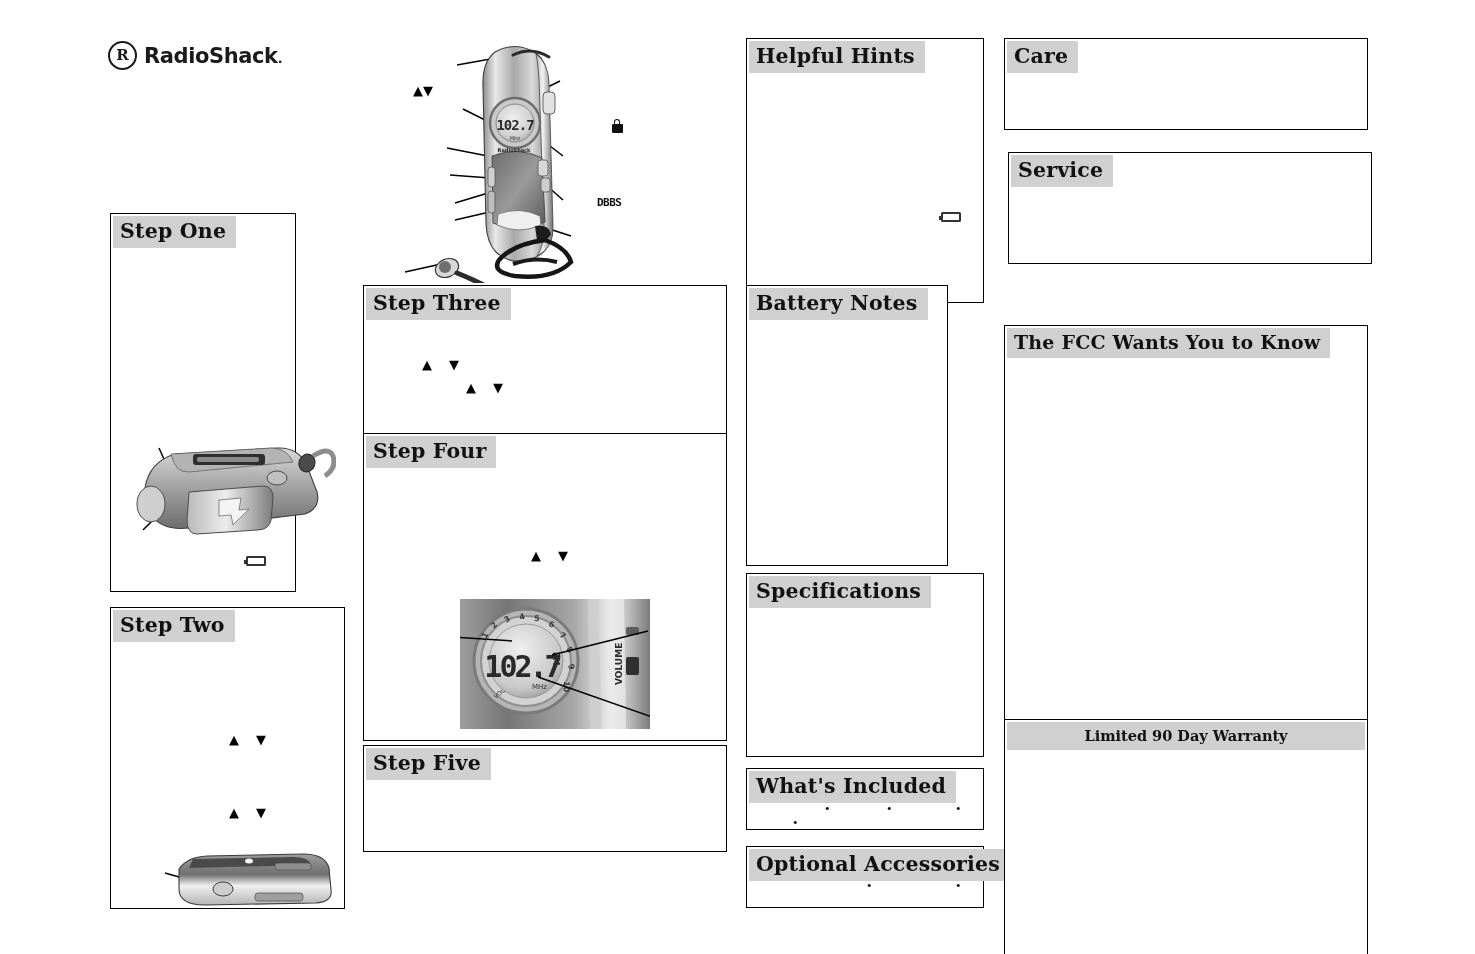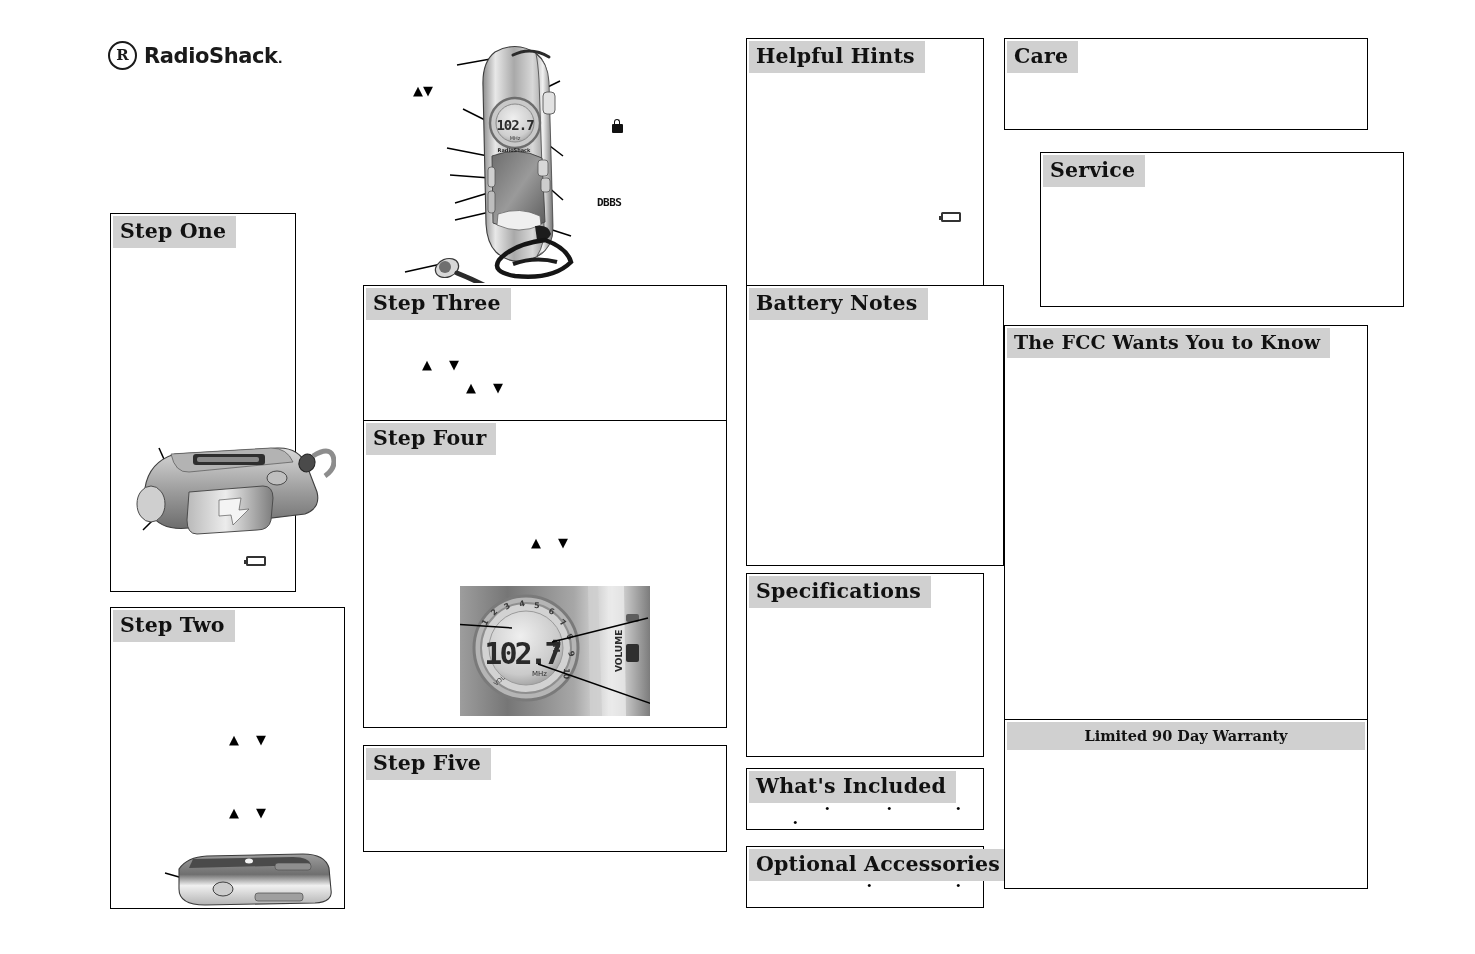--- a/index.html
+++ b/index.html
@@ -241,21 +241,21 @@
   <div class="box" style="left:363px;top:285px;width:364px;height:154px;">
     <div class="hdr-wrap">
       <span class="hdr h-big">Step Three</span>
     </div>
     <div class="gly tri" style="left:58px;top:72px;">▲</div>
     <div class="gly tri" style="left:85px;top:72px;">▼</div>
     <div class="gly tri" style="left:102px;top:95px;">▲</div>
     <div class="gly tri" style="left:129px;top:95px;">▼</div>
   </div>
 
-  <div class="box" style="left:363px;top:420px;width:364px;height:308px;">
+  <div class="box" style="left:363px;top:433px;width:364px;height:308px;">
     <div class="hdr-wrap">
       <span class="hdr h-big">Step Four</span>
     </div>
     <div class="gly tri" style="left:167px;top:115px;">▲</div>
     <div class="gly tri" style="left:194px;top:115px;">▼</div>
 
     <svg class="art" style="left:96px;top:165px;" width="190" height="130" viewBox="0 0 190 130">
       <defs>
         <linearGradient id="gc1" x1="0" y1="0" x2="1" y2="0">
           <stop offset="0%" stop-color="#9d9d9d"></stop>
@@ -309,21 +309,21 @@
     </div>
   </div>
 
   <div class="box" style="left:746px;top:38px;width:238px;height:265px;text-decoration:underline;">
     <div class="hdr-wrap">
       <span class="hdr h-big">Helpful Hints</span>
     </div>
     <div class="batt" style="left:194px;top:173px;"></div>
   </div>
 
-  <div class="box" style="left:746px;top:285px;width:258px;height:281px;">
+  <div class="box" style="left:746px;top:285px;width:202px;height:281px;">
     <div class="hdr-wrap">
       <span class="hdr h-big">Battery Notes</span>
     </div>
   </div>
 
   <div class="box" style="left:746px;top:573px;width:238px;height:184px;">
     <div class="hdr-wrap">
       <span class="hdr h-big">Specifications</span>
     </div>
   </div>
@@ -345,29 +345,29 @@
     <span class="bullet" style="left:120px;top:32px;">•</span>
     <span class="bullet" style="left:209px;top:32px;">•</span>
   </div>
 
   <div class="box" style="left:1004px;top:38px;width:364px;height:92px;">
     <div class="hdr-wrap">
       <span class="hdr h-big">Care</span>
     </div>
   </div>
 
-  <div class="box" style="left:1040px;top:152px;width:364px;height:155px;">
+  <div class="box" style="left:1008px;top:152px;width:364px;height:112px;">
     <div class="hdr-wrap">
       <span class="hdr h-big">Service</span>
     </div>
   </div>
 
   <div class="box" style="left:1004px;top:305px;width:364px;height:401px;margin-top:20px;">
     <div class="hdr-wrap">
       <span class="hdr h-mid">The FCC Wants You to Know</span>
     </div>
   </div>
 
-  <div class="box" style="left:1004px;top:719px;width:364px;height:170px;padding:2px;">
+  <div class="box" style="left:1004px;top:719px;width:364px;height:236px;padding:2px;">
     <div class="hdr-full">Limited 90 Day Warranty</div>
   </div>
 
 </div>
 
 </body></html>

